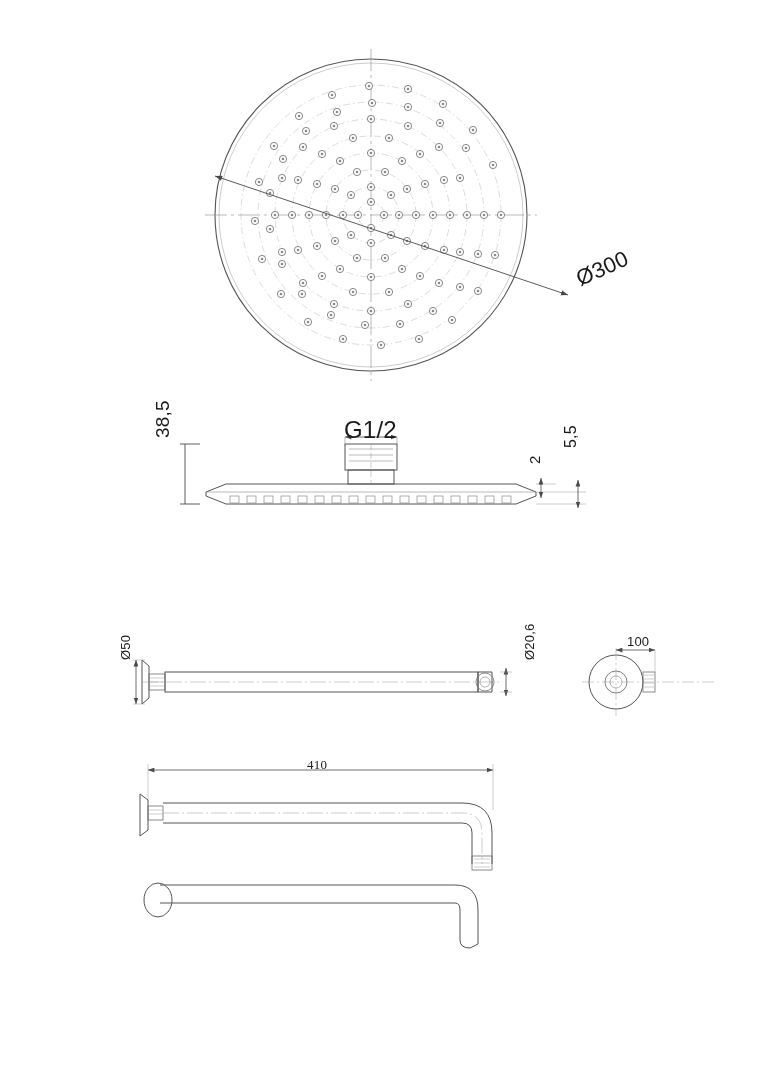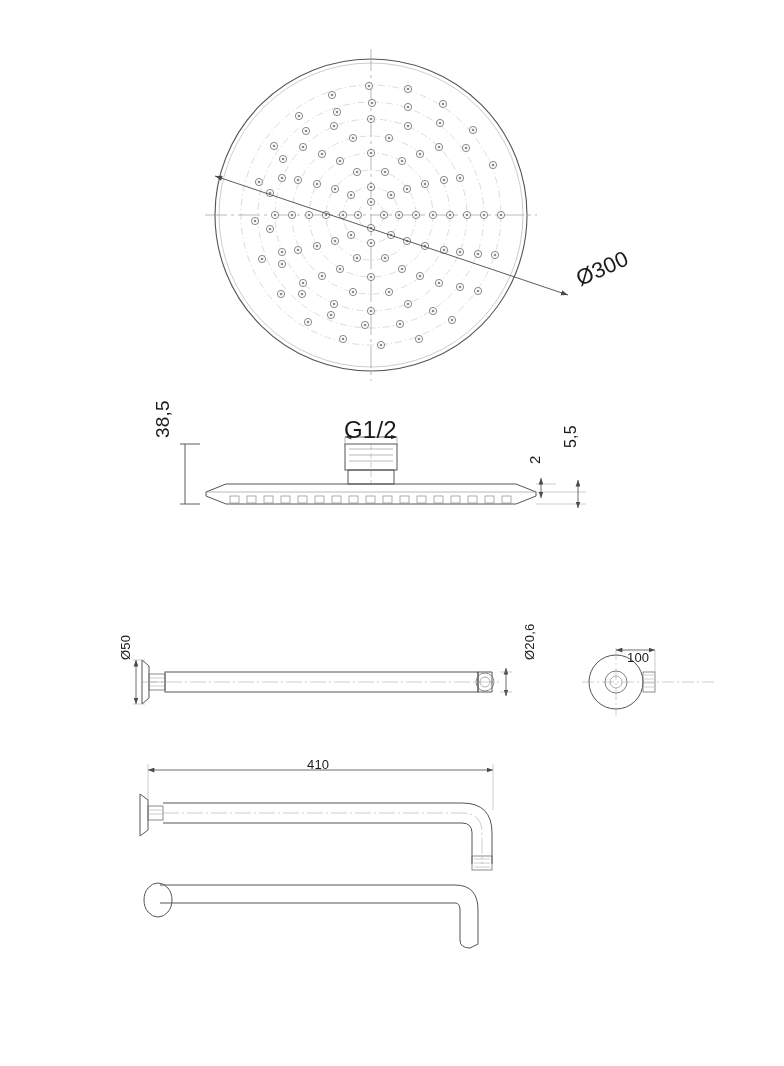--- a/index.html
+++ b/index.html
@@ -72,26 +72,26 @@
     left: 522px;
     top: 660px;
     font-size: 13px;
     transform: rotate(-90deg);
     transform-origin: left top;
   }
   .lbl-100 {
     left: 627px;
     top: 634px;
     font-size: 13px;
-    margin-top: 16px;
   }
   .lbl-410 {
     left: 307px;
     top: 757px;
     font-size: 13px;
+    font-family: Liberation Serif, serif;
   }
 </style>
 </head>
 <body>
 
 <svg id="sheet" viewBox="0 0 784 1066" xmlns="http://www.w3.org/2000/svg">
 
   <defs>
     <marker id="arrowEnd" markerWidth="9" markerHeight="9" refX="8" refY="3" orient="auto">
       <path d="M0,0 L8,3 L0,6 z" fill="#4a4a4a"></path>

